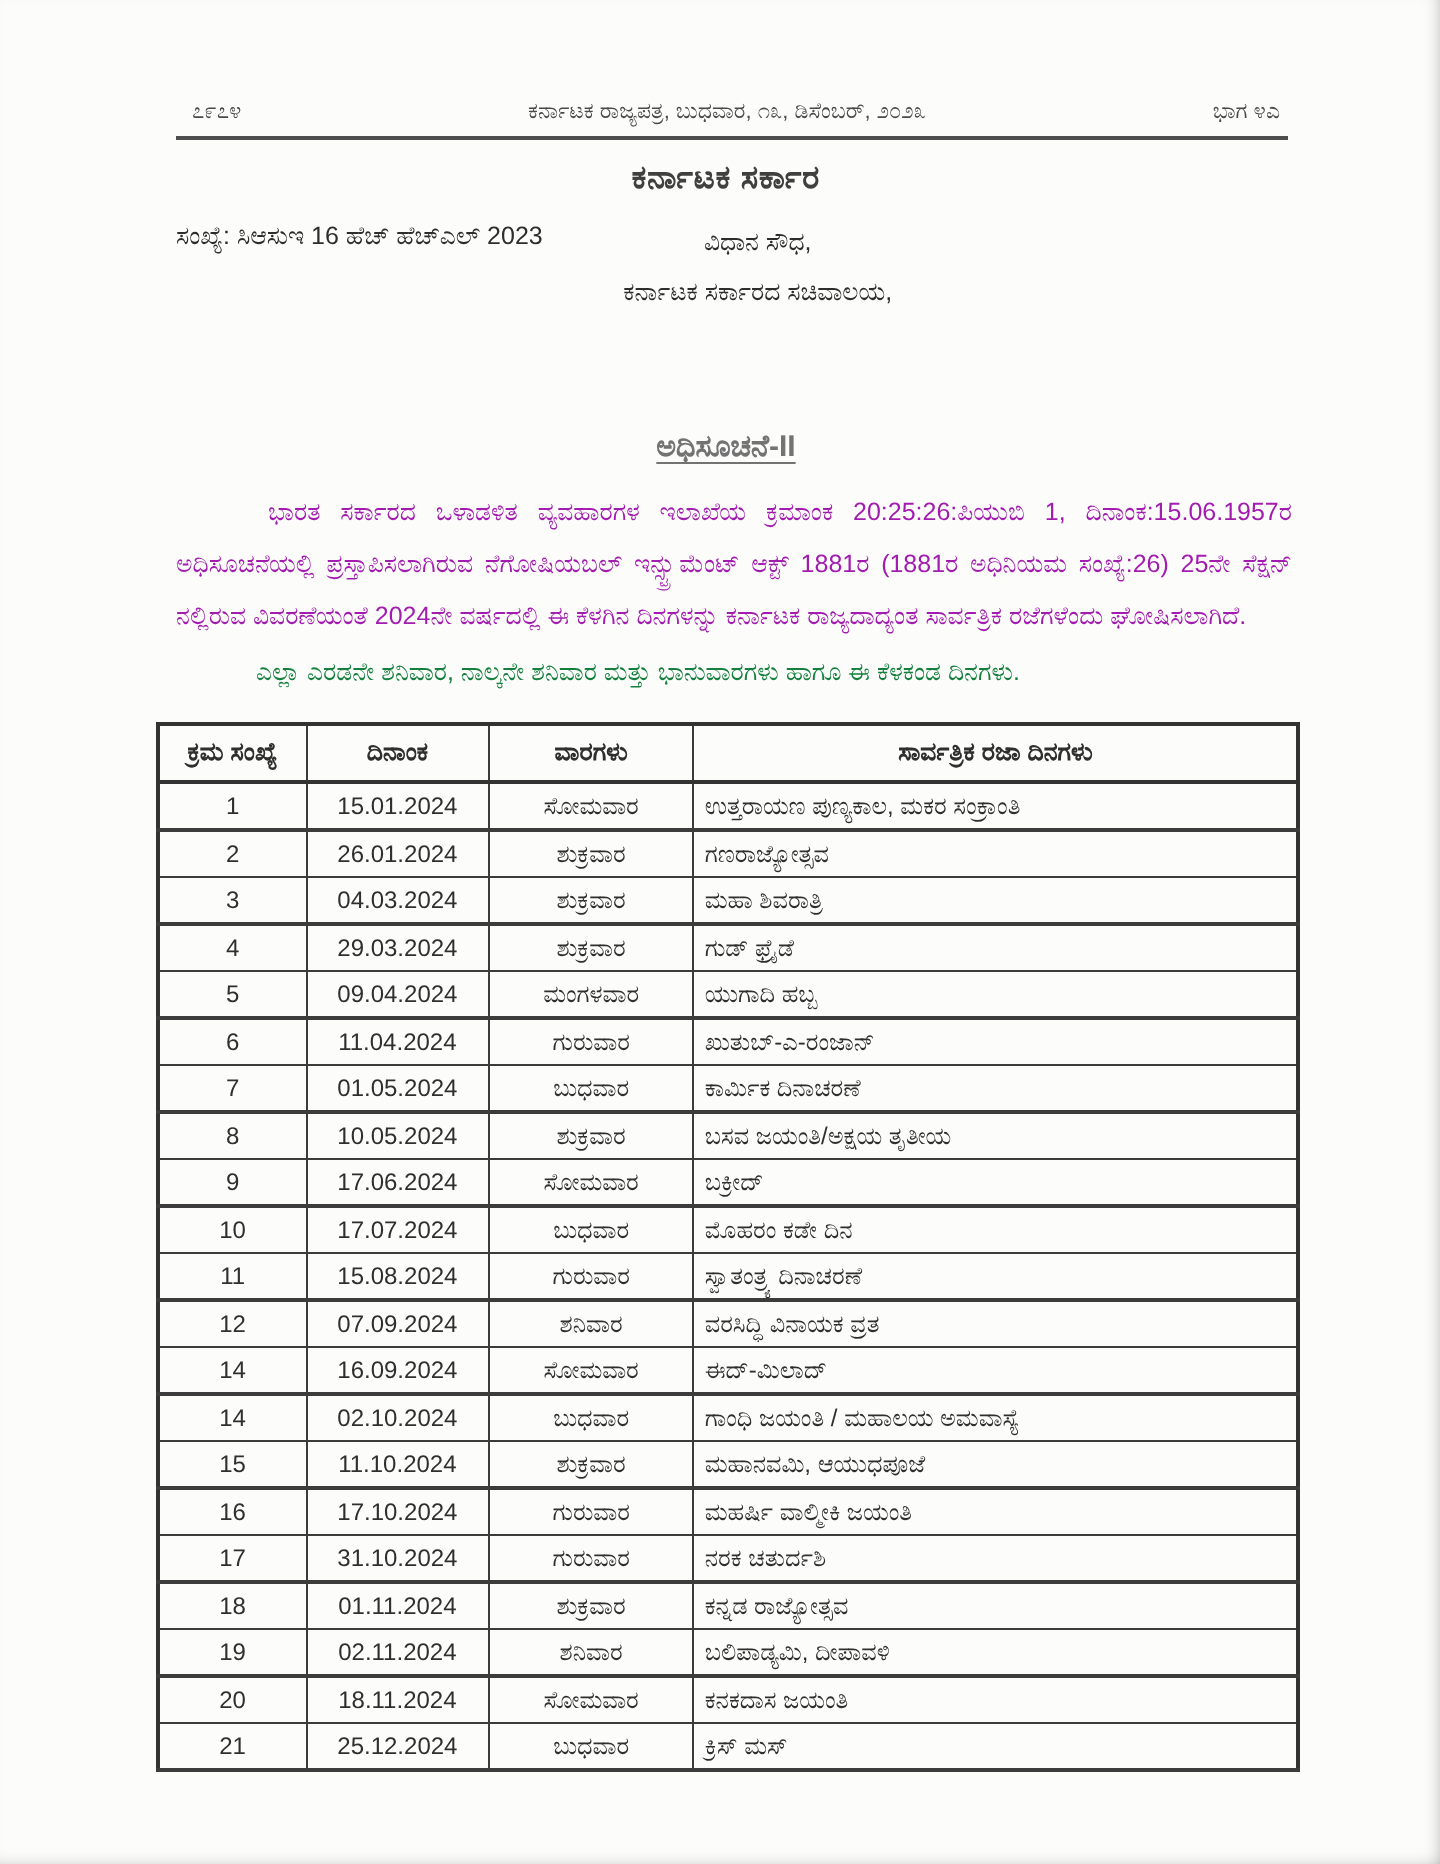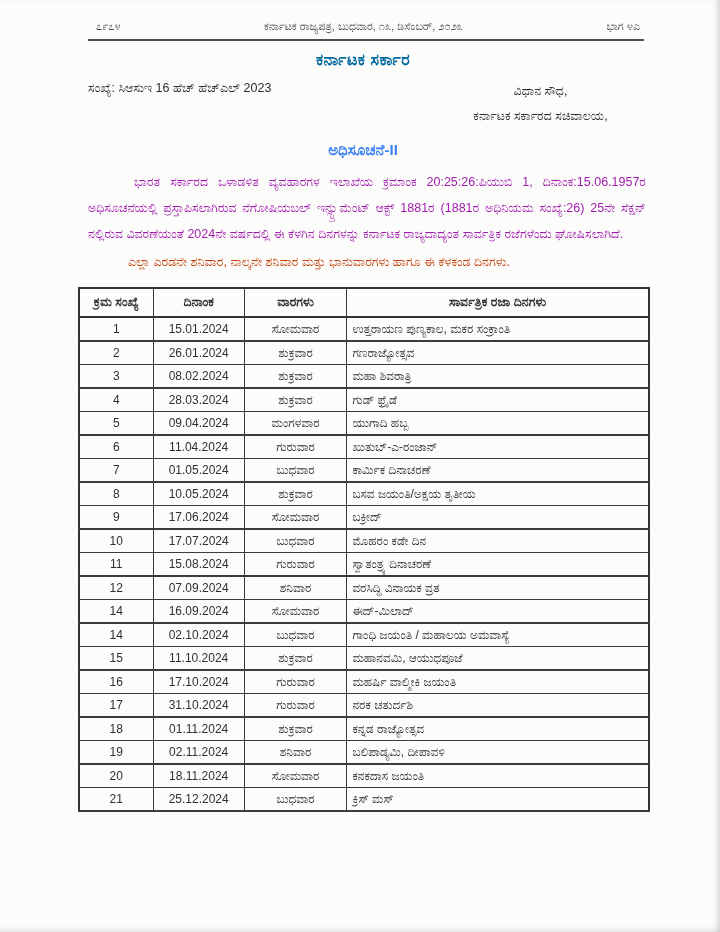--- a/index.html
+++ b/index.html
@@ -11,56 +11,56 @@
   html, body {
     width: 720px; height: 932px;
     background: #efefee;
     font-family: "Liberation Sans", "DejaVu Sans", sans-serif;
     color: var(--text);
   }
   .page {
     width: 720px; height: 932px;
     background: var(--paper);
     box-shadow: inset -6px 0 8px -6px rgba(0,0,0,.25), inset 0 -6px 8px -6px rgba(0,0,0,.15);
-    padding: 20px 72px 0 78px;
+    padding: 50px 72px 0 78px;
     overflow: hidden;
   }
   
   .masthead {
     display: flex; justify-content: space-between; align-items: baseline;
     font-size: 11px; color: #4a4a4a;
     padding: 0 8px 6px 18px;
   }
   .masthead .center { flex: 1; text-align: center; }
   .rule {
     border: none; border-top: 2px solid #4e4e4e;
     margin: 0 4px 10px 10px;
   }
   .gov-title {
     text-align: center; font-weight: bold; font-size: 16px;
-    letter-spacing: .5px; margin-bottom: 10px; color: #0369a1;
+    letter-spacing: .5px; margin-bottom: 10px; color: #404040;
   }
   .ref-row {
-    display: flex; justify-content: space-between; align-items: flex-start;
+    display: flex; align-items: flex-start;
     font-size: 12.5px; padding: 0 0 0 10px;
   }
   .ref-number { padding-top: 2px; }
   .address { text-align: center; line-height: 25px; min-width: 215px; }
   .notif-heading-wrap { text-align: center; margin: 12px 0 10px; }
   .notif-heading {
     display: inline-block; font-weight: bold; font-size: 15px;
-    text-underline-offset: 3px; color: #3b82f6;
+    text-decoration: underline; text-underline-offset: 3px; color: #737373; margin-top: 44px;
   }
   .para {
     font-size: 12.5px; line-height: 26px; text-align: justify;
     text-indent: 46px; padding: 0 2px 0 10px; color: #a21caf;
   }
   .para2 {
     font-size: 12.5px; line-height: 26px;
-    text-indent: 40px; padding: 2px 0 0 10px; color: #c2410c;
+    text-indent: 40px; padding: 2px 0 0 10px; color: #15803d;
   }
   
   table.holidays {
     width: 572px; margin: 12px 0 0 0;
     border-collapse: collapse;
     font-size: 12px; color: #2f2f2f;
     table-layout: fixed;
   }
   table.holidays th, table.holidays td {
     border: 1px solid var(--border);
@@ -136,27 +136,27 @@
           <td class="c-holiday">ಉತ್ತರಾಯಣ ಪುಣ್ಯಕಾಲ, ಮಕರ ಸಂಕ್ರಾಂತಿ</td>
         </tr>
         <tr>
           <td class="c-serial">2</td>
           <td class="c-date">26.01.2024</td>
           <td class="c-day">ಶುಕ್ರವಾರ</td>
           <td class="c-holiday">ಗಣರಾಜ್ಯೋತ್ಸವ</td>
         </tr>
         <tr>
           <td class="c-serial">3</td>
-          <td class="c-date">08.02.2024</td>
+          <td class="c-date">04.03.2024</td>
           <td class="c-day">ಶುಕ್ರವಾರ</td>
           <td class="c-holiday">ಮಹಾ ಶಿವರಾತ್ರಿ</td>
         </tr>
         <tr>
           <td class="c-serial">4</td>
-          <td class="c-date">28.03.2024</td>
+          <td class="c-date">29.03.2024</td>
           <td class="c-day">ಶುಕ್ರವಾರ</td>
           <td class="c-holiday">ಗುಡ್ ಫ್ರೈಡೆ</td>
         </tr>
         <tr>
           <td class="c-serial">5</td>
           <td class="c-date">09.04.2024</td>
           <td class="c-day">ಮಂಗಳವಾರ</td>
           <td class="c-holiday">ಯುಗಾದಿ ಹಬ್ಬ</td>
         </tr>
         <tr>

